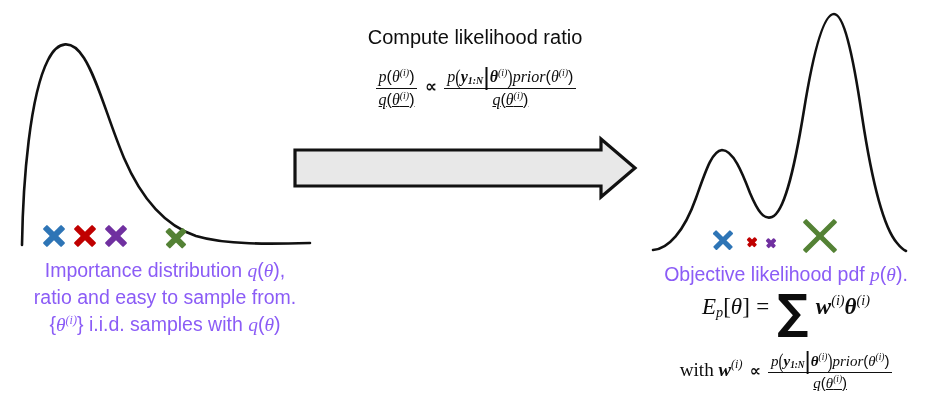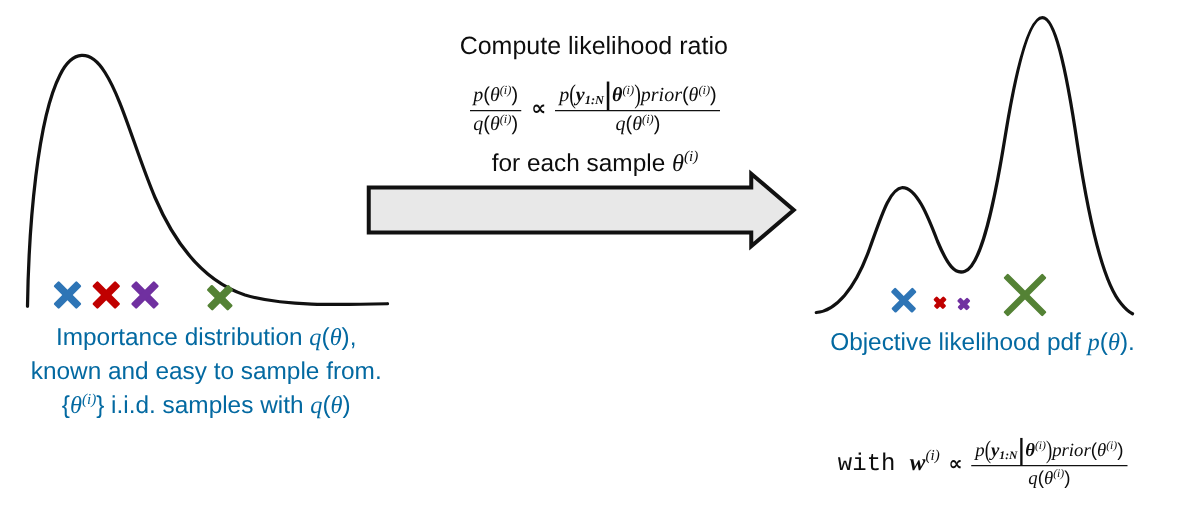--- a/index.html
+++ b/index.html
@@ -33,21 +33,21 @@
   }
   .xmark span.a { transform: translate(-50%,-50%) rotate(45deg); }
   .xmark span.b { transform: translate(-50%,-50%) rotate(-45deg); }
 
   
   .caption {
     position: absolute;
     text-align: center;
     line-height: 1.30;
     font-size: 19.5px;
-    color: #0369a1;
+    color: #8b5cf6;
     white-space: nowrap;
   }
   .heading {
     position: absolute;
     text-align: center;
     font-size: 20px;
     color: #0d0d0d;
     white-space: nowrap;
   }
   .mathline {
@@ -65,21 +65,21 @@
   .sub { font-size: 0.62em; vertical-align: -0.22em; }
 
   
   .frac {
     display: inline-block;
     vertical-align: middle;
     text-align: center;
     line-height: 1.14;
   }
   .frac > .num { display: block; padding: 0 3px 1px 3px; }
-  .frac > .den { display: block; border-top: 1.6px solid #111; padding: 1px 3px 0 3px; }
+  .frac > .den { display: block; border-top: 1.6px solid #111; padding: 1px 3px 0 3px; text-decoration: underline; }
 
   .bigsum {
     font-family: "DejaVu Sans", sans-serif;
     font-weight: 700;
     font-size: 2.05em;
     line-height: 0.62;
     vertical-align: -0.30em;
     display: inline-block;
     transform: scaleX(0.92);
   }
@@ -130,21 +130,21 @@
   <div class="xmark" style="left:164px; top:226px; width:24px; height:24px;">
     <span class="a" style="height:5.5px; background:#548235;"></span>
     <span class="b" style="height:5.5px; background:#548235;"></span>
   </div>
 
   <div class="caption" style="left:0px; top:258px; width:330px;">
     <span>Importance distribution </span><span class="mi">q</span>(<span class="mi">θ</span><span>),</span>
   </div>
 
   <div class="caption" style="left:0px; top:285px; width:330px;">
-    <span>known and easy to sample from.</span>
+    <span>ratio and easy to sample from.</span>
   </div>
 
   <div class="caption" style="left:0px; top:312px; width:330px;">
     {<span class="mi">θ</span><span class="mi sup">(i)</span><span>} i.i.d. samples with </span><span class="mi">q</span>(<span class="mi">θ</span>)
   </div>
 
 
   <div class="heading" style="left:300px; top:26px; width:350px;">
     <span>Compute likelihood ratio</span>
   </div>
@@ -162,23 +162,20 @@
     <span class="frac">
       <span class="num">
         <span class="mi">p</span><span class="bigparen">(</span><span class="mib">y</span><span class="mib sub">1:N</span><span class="tallbar">|</span><span class="mib">θ</span><span class="mi sup">(i)</span><span class="bigparen">)</span><span class="mi">prior</span>(<span class="mi">θ</span><span class="mi sup">(i)</span>)
       </span>
       <span class="den">
         <span class="mi">q</span>(<span class="mi">θ</span><span class="mi sup">(i)</span>)
       </span>
     </span>
   </div>
 
-  <div class="heading" style="left:300px; top:118px; width:352px; font-size:19.5px;">
-    <span>for each sample </span><span class="mi">θ</span><span class="mi sup">(i)</span>
-  </div>
 
   <svg class="arrow-svg" style="left:292px; top:136px;" width="346" height="64" viewBox="0 0 346 64">
     <polygon points="3,14 309,14 309,3 343,32 309,61 309,50 3,50" fill="#E8E8E8" stroke="#111111" stroke-width="3.2" stroke-linejoin="miter"></polygon>
   </svg>
 
   <svg class="curve-svg" width="951" height="413" viewBox="0 0 951 413" aria-hidden="true">
     <path d="M 653,250 C 668,249 684,232 696,198 C 706,170 712,151 722,150
              C 733,150 742,172 750,193 C 758,212 764,220 772,217
              C 783,213 793,178 804,110 C 815,42 825,14 834,14
              C 843,14 852,48 862,116 C 872,182 884,228 897,243
@@ -199,23 +196,29 @@
   </div>
   <div class="xmark" style="left:798px; top:214px; width:44px; height:44px;">
     <span class="a" style="height:5px; background:#548235;"></span>
     <span class="b" style="height:5px; background:#548235;"></span>
   </div>
 
   <div class="caption" style="left:621px; top:262px; width:330px;">
     <span>Objective likelihood pdf </span><span class="mi">p</span>(<span class="mi">θ</span><span>).</span>
   </div>
 
+  <div class="mathline" style="left:621px; top:292px; width:330px; font-size:23px;">
+    <span class="mi">E</span><span class="mi sub">p</span><span class="mup">[</span><span class="mi">θ</span><span class="mup">]</span>
+    <span class="mup">=</span>
+    <span class="bigsum">∑</span>
+    <span class="mib">w</span><span class="mi sup">(i)</span><span class="mib">θ</span><span class="mi sup">(i)</span>
+  </div>
 
   <div class="mathline" style="left:621px; top:352px; width:330px; font-size:15px;">
-    <span style="font-family:Liberation Mono, monospace; font-size:1.28em;">with </span><span class="mib" style="font-size:1.25em;">w</span><span class="mi sup" style="font-size:0.80em;">(i)</span>
+    <span style="font-family:Liberation Serif, serif; font-size:1.28em;">with </span><span class="mib" style="font-size:1.25em;">w</span><span class="mi sup" style="font-size:0.80em;">(i)</span>
     <span class="prop">∝</span>
     <span class="frac">
       <span class="num">
         <span class="mi">p</span><span class="bigparen">(</span><span class="mib">y</span><span class="mib sub">1:N</span><span class="tallbar">|</span><span class="mib">θ</span><span class="mi sup">(i)</span><span class="bigparen">)</span><span class="mi">prior</span>(<span class="mi">θ</span><span class="mi sup">(i)</span>)
       </span>
       <span class="den">
         <span class="mi">q</span>(<span class="mi">θ</span><span class="mi sup">(i)</span>)
       </span>
     </span>
   </div>

